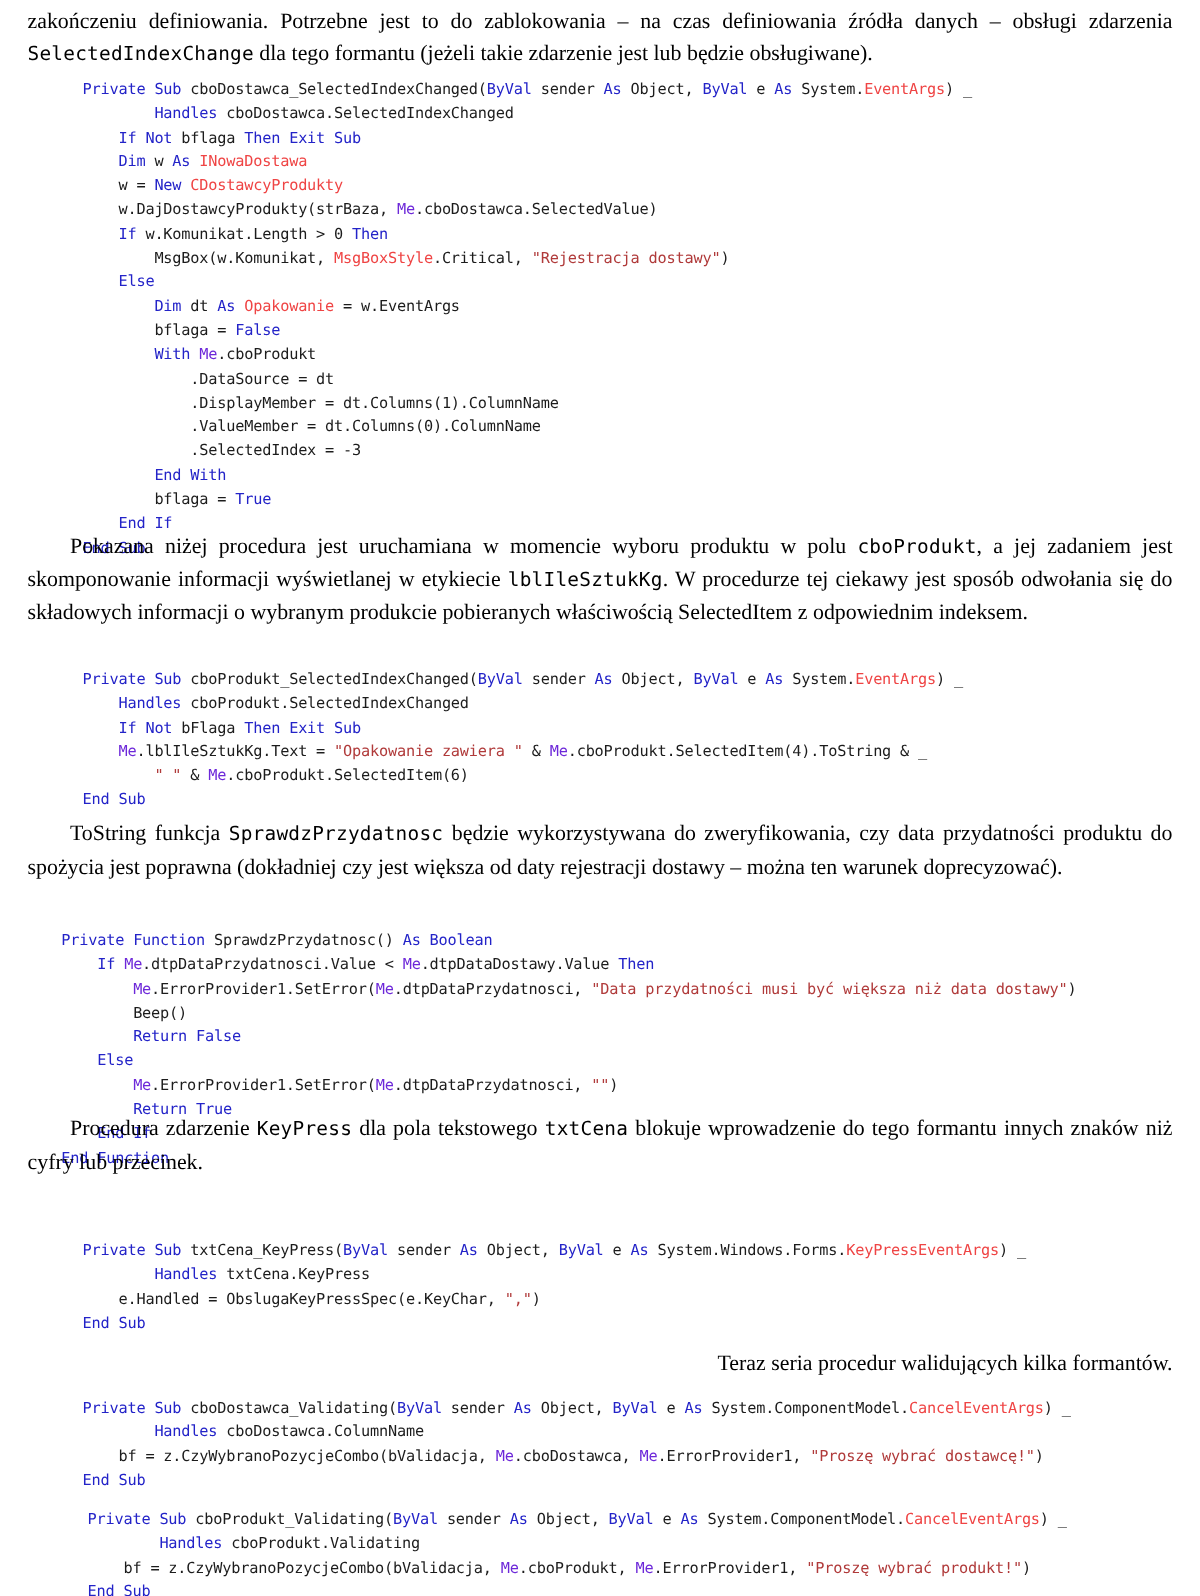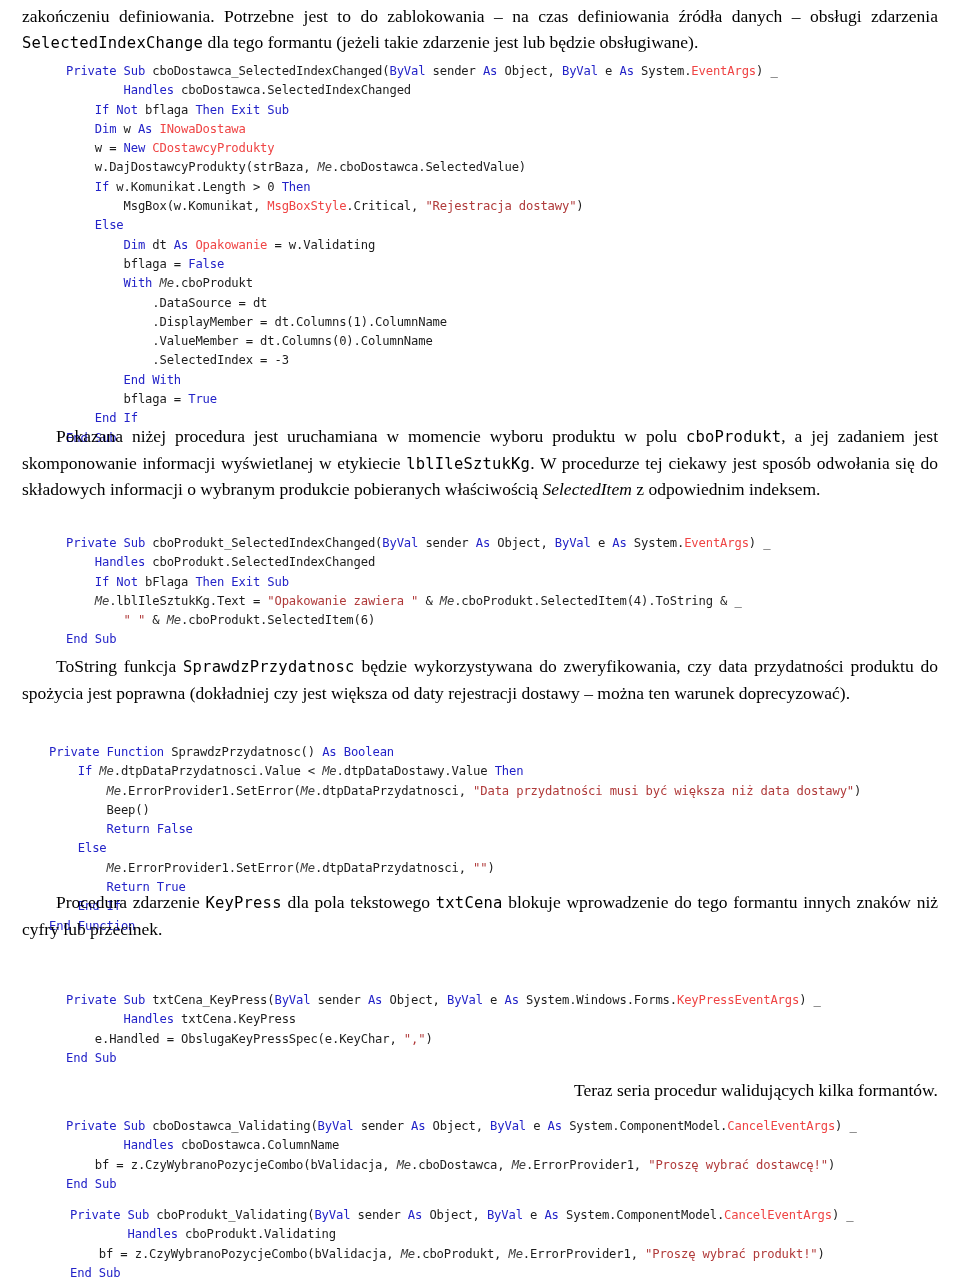--- a/index.html
+++ b/index.html
@@ -36,35 +36,34 @@
     text-justify: inter-word;
     color: #000000;
   }
   .prose.indent { text-indent: 34px; }
   .prose .mono {
     font-family: "DejaVu Sans Mono", "Liberation Mono", monospace;
     font-size: 15.5px;
     letter-spacing: 0.2px;
   }
   .prose .ital {
-    font-style: italic;
   }
 
   
   .code {
     position: absolute;
     font-family: "DejaVu Sans Mono", "Liberation Mono", monospace;
     font-size: 12.2px;
     line-height: 19.3px;
     white-space: pre;
     color: #1c1c1c;
     letter-spacing: -0.15px;
   }
   .code .kw   { color: #2323c8; }           
-  .code .kw2  { color: #404040; font-style: italic; }           
+  .code .kw2  { color: #6d28d9; }           
   .code .type { color: #ef4444; }           
   .code .str  { color: #b03a3a; }           
   .code .plain{ color: #1c1c1c; }
   .code .cont { color: #1c1c1c; }           
 </style>
 </head>
 <body>
 
 <div class="page">
 
@@ -74,21 +73,21 @@
 
   <div class="code" style="top:62px; left:66px;"><span><span class="kw">Private</span> <span class="kw">Sub</span> <span class="plain">cboDostawca_SelectedIndexChanged(</span><span class="kw">ByVal</span><span class="plain"> sender </span><span class="kw">As</span><span class="plain"> Object, </span><span class="kw">ByVal</span><span class="plain"> e </span><span class="kw">As</span><span class="plain"> System.</span><span class="type">EventArgs</span><span class="plain">) </span><span class="cont">_</span></span>
 <span>        <span class="kw">Handles</span><span class="plain"> cboDostawca.SelectedIndexChanged</span></span>
 <span>    <span class="kw">If</span> <span class="kw">Not</span><span class="plain"> bflaga </span><span class="kw">Then</span> <span class="kw">Exit</span> <span class="kw">Sub</span></span>
 <span>    <span class="kw">Dim</span><span class="plain"> w </span><span class="kw">As</span> <span class="type">INowaDostawa</span></span>
 <span>    <span class="plain">w = </span><span class="kw">New</span> <span class="type">CDostawcyProdukty</span></span>
 <span>    <span class="plain">w.DajDostawcyProdukty(strBaza, </span><span class="kw2">Me</span><span class="plain">.cboDostawca.SelectedValue)</span></span>
 <span>    <span class="kw">If</span><span class="plain"> w.Komunikat.Length &gt; </span><span class="plain">0</span> <span class="kw">Then</span></span>
 <span>        <span class="plain">MsgBox(w.Komunikat, </span><span class="type">MsgBoxStyle</span><span class="plain">.Critical, </span><span class="str">"Rejestracja dostawy"</span><span class="plain">)</span></span>
 <span>    <span class="kw">Else</span></span>
-<span>        <span class="kw">Dim</span><span class="plain"> dt </span><span class="kw">As</span> <span class="type">Opakowanie</span><span class="plain"> = w.Validating</span></span>
+<span>        <span class="kw">Dim</span><span class="plain"> dt </span><span class="kw">As</span> <span class="type">Opakowanie</span><span class="plain"> = w.EventArgs</span></span>
 <span>        <span class="plain">bflaga = </span><span class="kw">False</span></span>
 <span>        <span class="kw">With</span> <span class="kw2">Me</span><span class="plain">.cboProdukt</span></span>
 <span>            <span class="plain">.DataSource = dt</span></span>
 <span>            <span class="plain">.DisplayMember = dt.Columns(1).ColumnName</span></span>
 <span>            <span class="plain">.ValueMember = dt.Columns(0).ColumnName</span></span>
 <span>            <span class="plain">.SelectedIndex = -3</span></span>
 <span>        <span class="kw">End</span> <span class="kw">With</span></span>
 <span>        <span class="plain">bflaga = </span><span class="kw">True</span></span>
 <span>    <span class="kw">End</span> <span class="kw">If</span></span>
 <span><span class="kw">End</span> <span class="kw">Sub</span></span></div>

